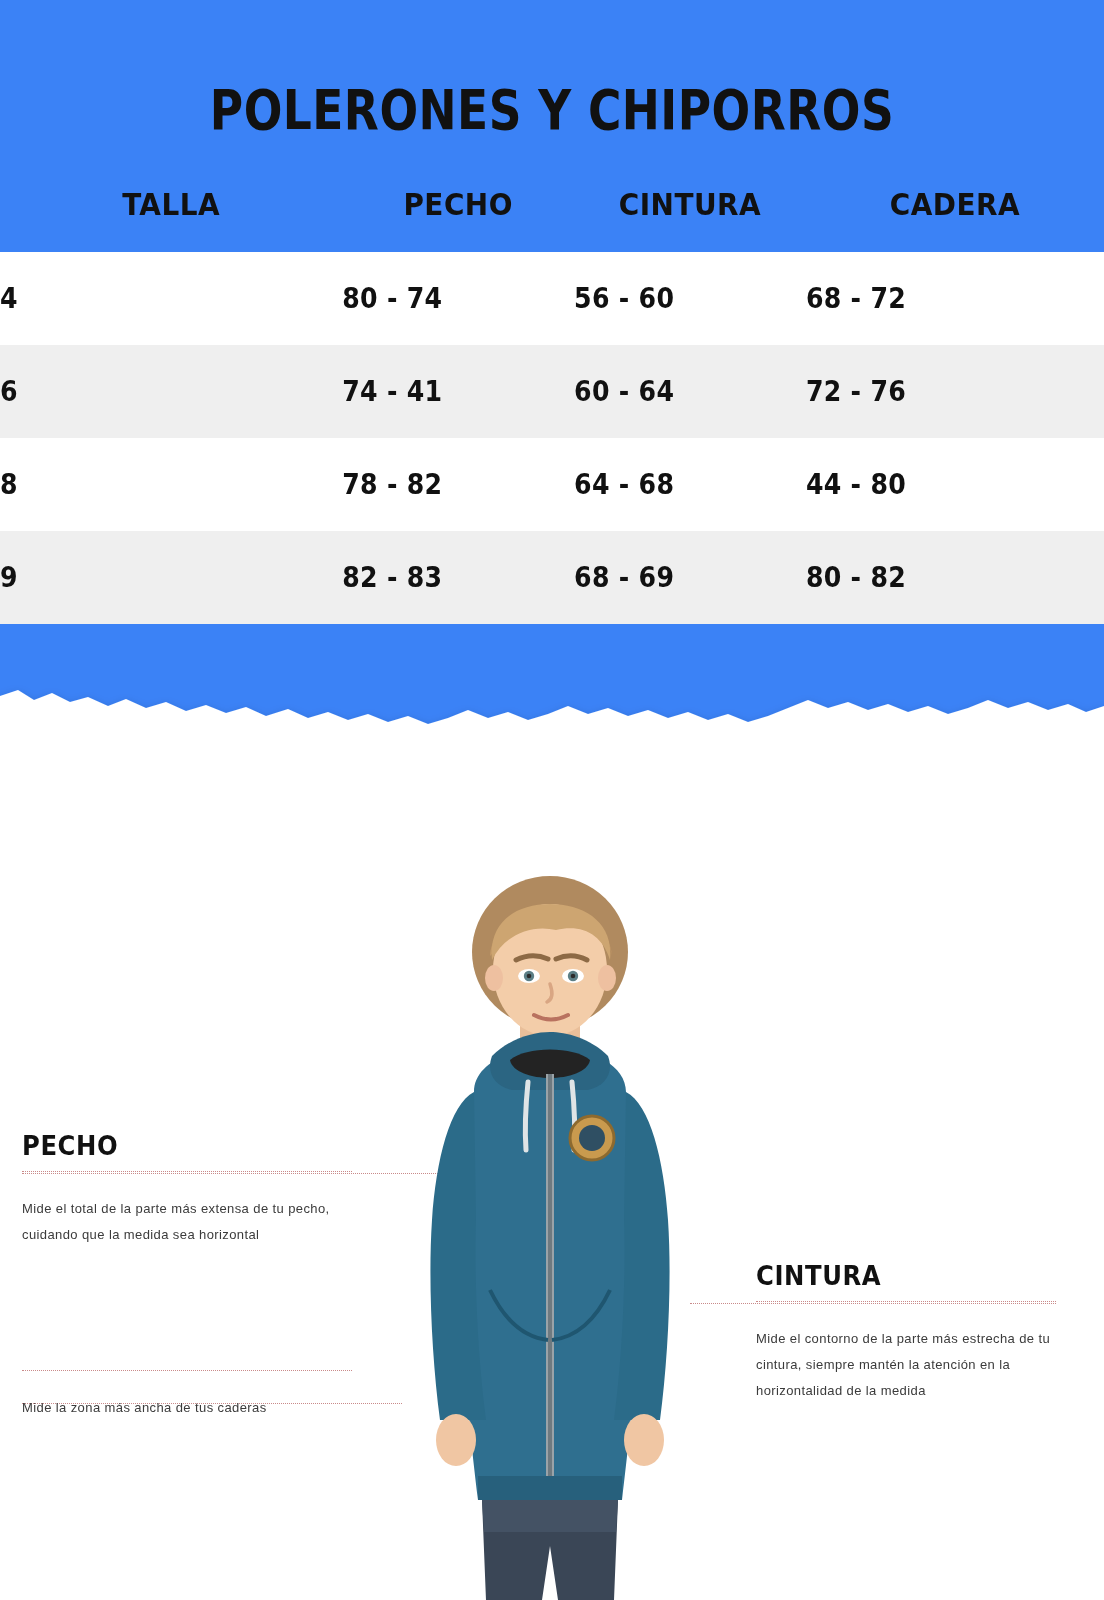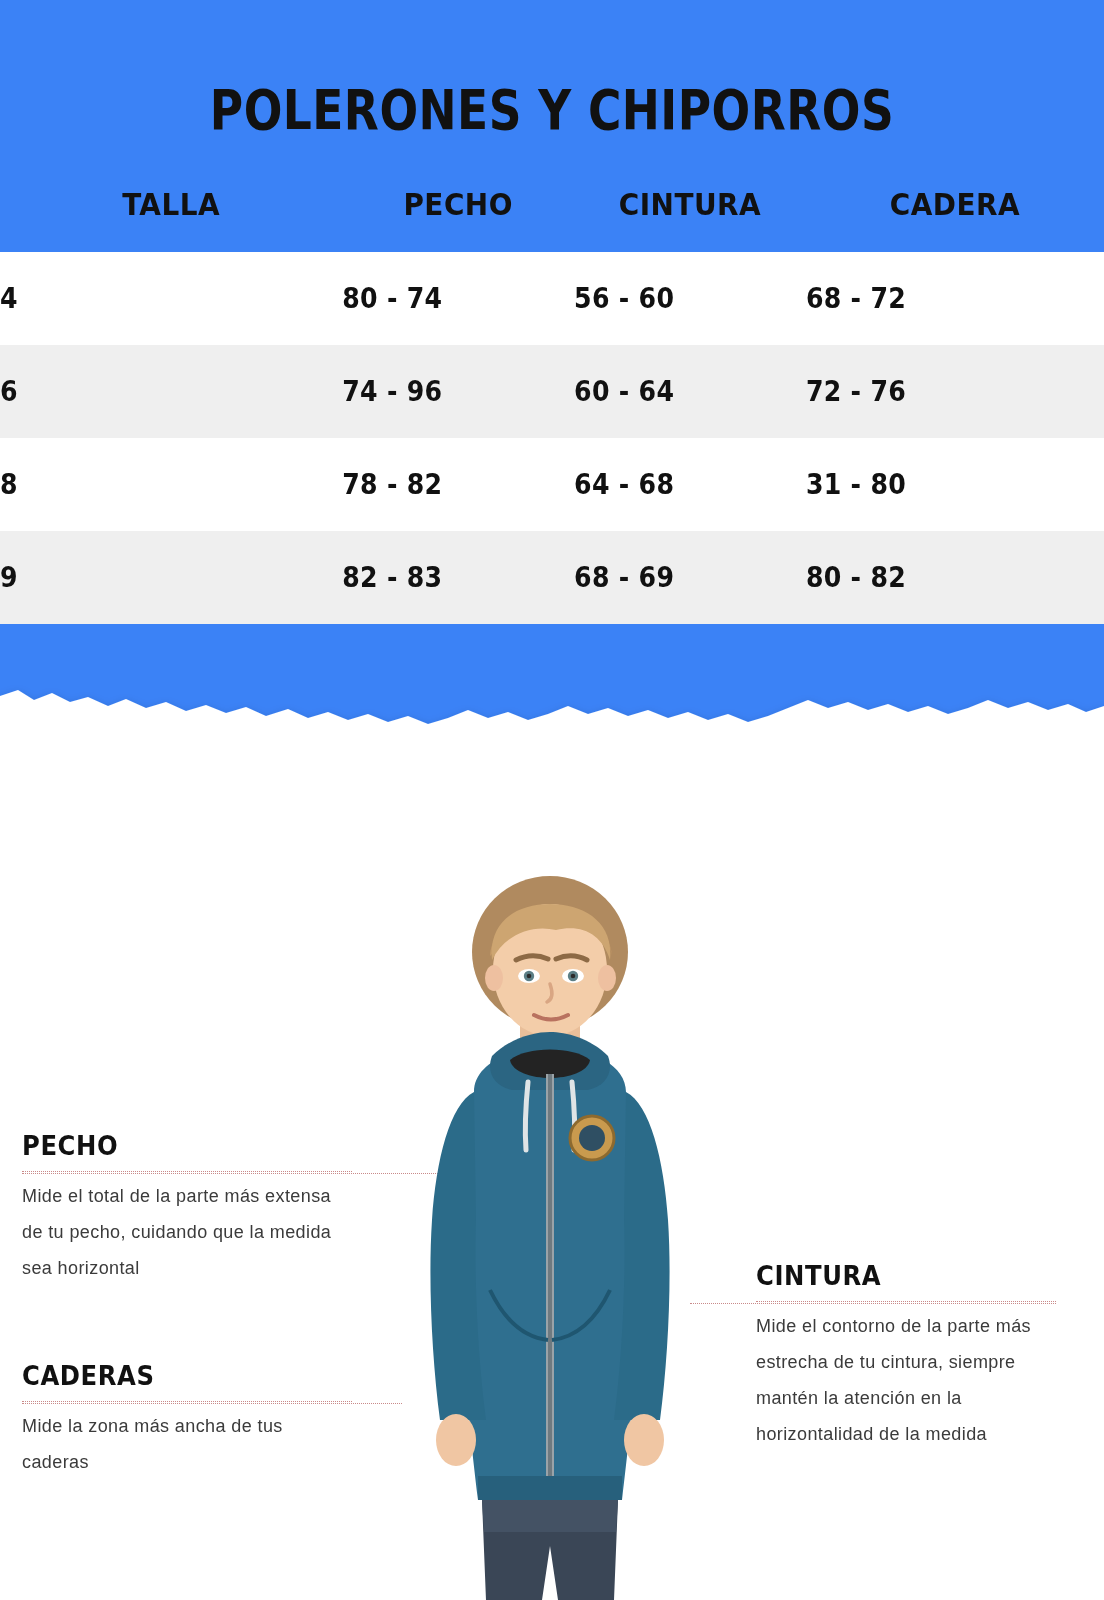--- a/index.html
+++ b/index.html
@@ -106,23 +106,23 @@
   }
   .callout h3 {
     margin: 0;
     font-family: "DejaVu Sans Condensed", "Liberation Sans Narrow", "Liberation Sans", sans-serif;
     font-weight: 700;
     font-size: 27px;
     color: #111111;
     letter-spacing: 0.6px;
   }
   .callout p {
-    margin: 6px 0 0 0;
+    margin: 24px 0 0 0;
     font-family: "Liberation Sans", sans-serif;
-    font-size: 18px;
+    font-size: 13px;
     line-height: 2.0;
     color: #3b3b3b;
     letter-spacing: 0.4px;
   }
   .rule {
     border-top: 1px dotted #c98a8a;
     margin-top: 10px;
     width: 100%;
   }
 
@@ -158,29 +158,29 @@
     </thead>
     <tbody>
       <tr class="row-light">
         <td>4</td>
         <td>80 - 74</td>
         <td>56 - 60</td>
         <td>68 - 72</td>
       </tr>
       <tr class="row-dark">
         <td>6</td>
-        <td>74 - 96</td>
+        <td>74 - 41</td>
         <td>60 - 64</td>
         <td>72 - 76</td>
       </tr>
       <tr class="row-light">
         <td>8</td>
         <td>78 - 82</td>
         <td>64 - 68</td>
-        <td>31 - 80</td>
+        <td>44 - 80</td>
       </tr>
       <tr class="row-dark">
         <td>9</td>
         <td>82 - 83</td>
         <td>68 - 69</td>
         <td>80 - 82</td>
       </tr>
     </tbody>
   </table>
 
@@ -263,21 +263,20 @@
     <path d="M112 640 L248 640 L246 672 L114 672 Z" fill="#445264"></path>
   </svg>
 
   <div class="callout" id="callout-pecho">
     <h3>PECHO</h3>
     <div class="rule"></div>
     <p>Mide el total de la parte más extensa de tu pecho, cuidando que la medida sea horizontal</p>
   </div>
 
   <div class="callout" id="callout-caderas">
-    <h3>CADERAS</h3>
     <div class="rule"></div>
     <p>Mide la zona más ancha de tus caderas</p>
   </div>
 
   <div class="callout" id="callout-cintura">
     <h3>CINTURA</h3>
     <div class="rule"></div>
     <p>Mide el contorno de la parte más estrecha de tu cintura, siempre mantén la atención en  la horizontalidad de la medida</p>
   </div>
 

